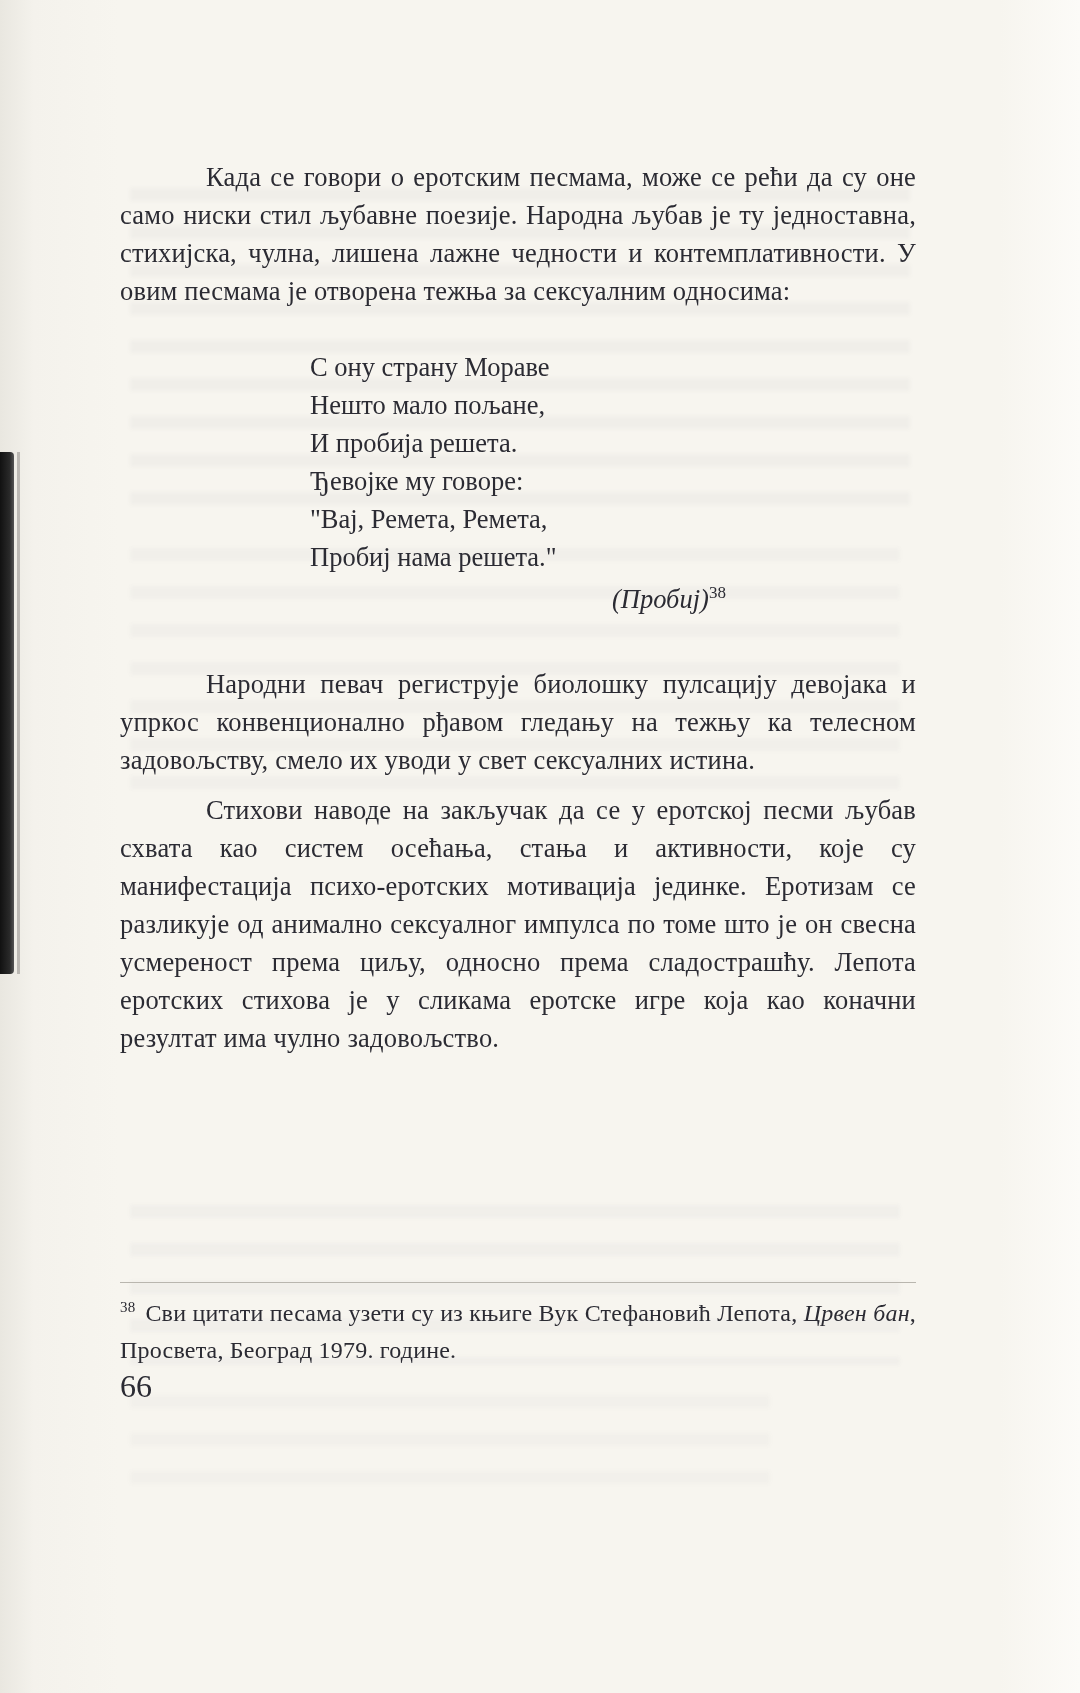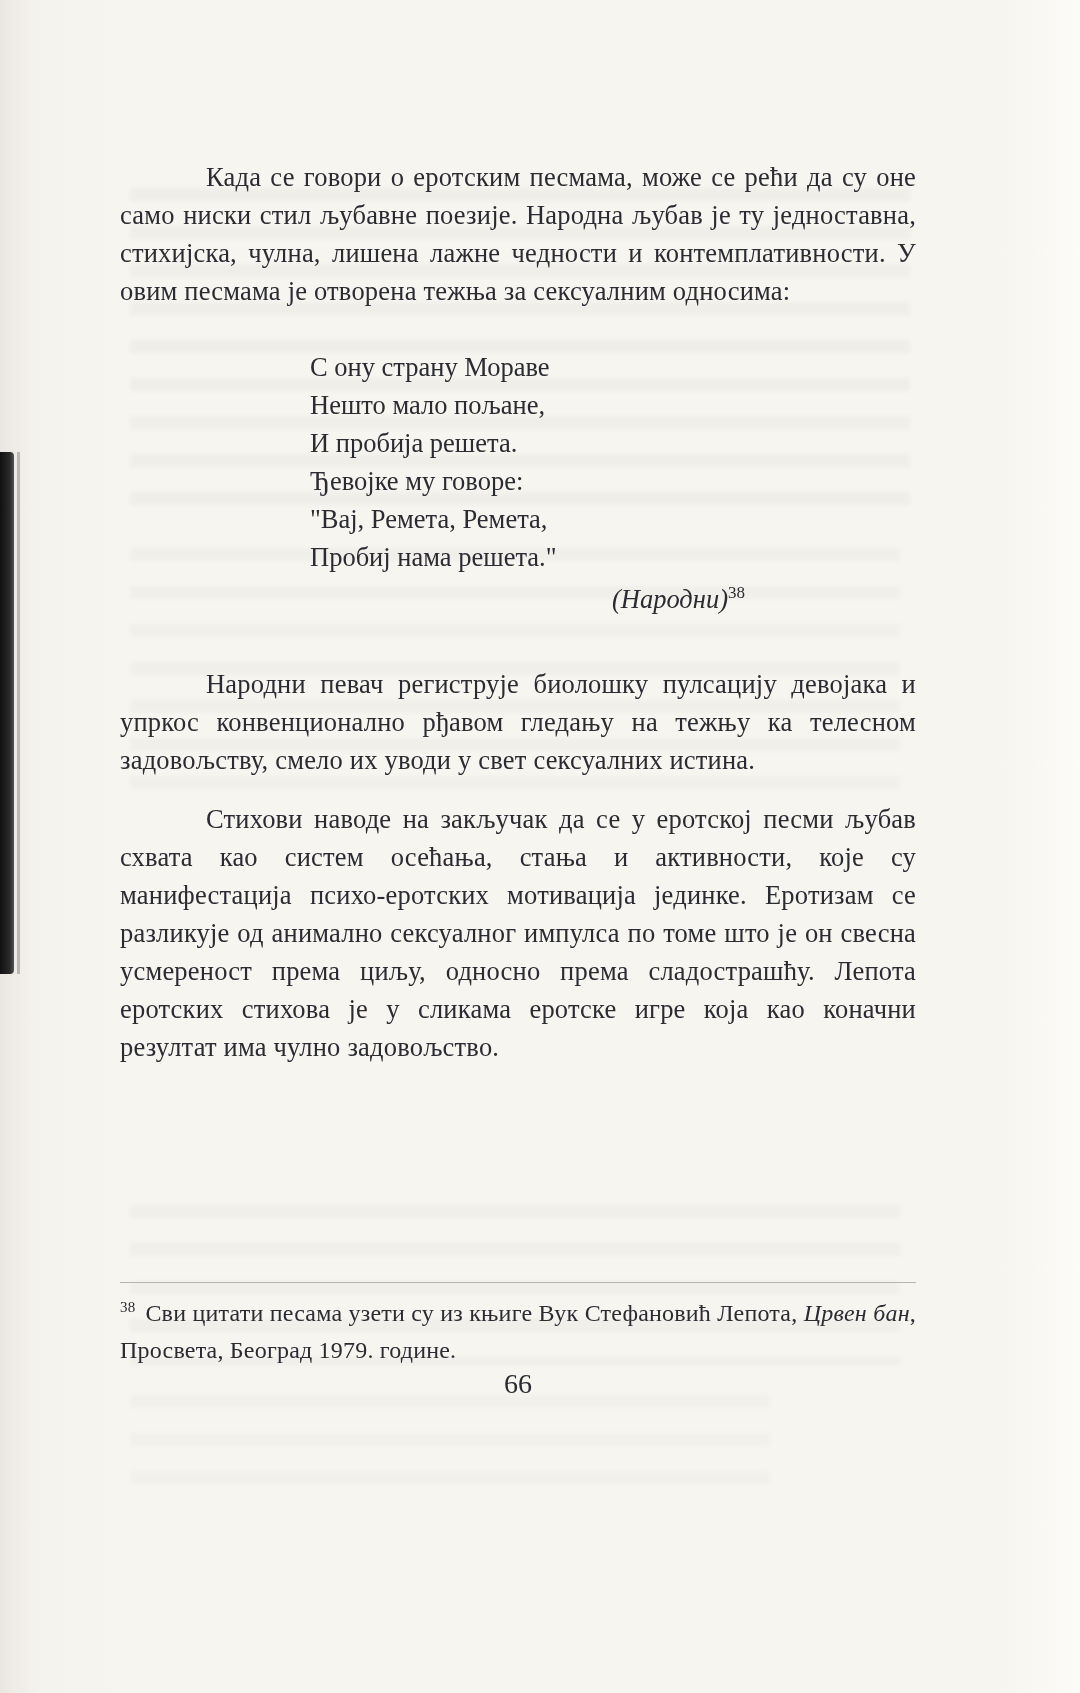--- a/index.html
+++ b/index.html
@@ -75,21 +75,21 @@
     line-height: 38px;
   }
   .italic { font-style: italic; }
   sup.note-ref {
     font-size: 17px;
     vertical-align: super;
     line-height: 0;
     font-style: normal;
   }
   .para-2 { margin-top: 47px; }
-  .para-3 { margin-top: 21px; }
+  .para-3 { margin-top: 12px; }
 
   .footnote-area {
     position: absolute;
     left: 120px; top: 1282px;
     width: 796px;
     z-index: 2;
   }
   .footnote-rule {
     width: 100%;
     height: 1px;
@@ -101,22 +101,21 @@
     line-height: 37px;
     text-align: justify;
     letter-spacing: .2px;
   }
   p.footnote sup.note-ref { font-size: 15px; margin-right: 10px; }
 
   .page-number {
     position: absolute;
     left: 120px; top: 1368px;
     width: 796px;
-    text-align: center;
-    font-size: 28px;
+    font-size: 32px;
     z-index: 2;
   }
 </style>
 </head>
 <body>
 
 <div class="scan-page">
 
   <div class="ghost g1"></div>
   <div class="ghost g2"></div>
@@ -133,21 +132,21 @@
     <div class="verse-block">
       <div class="verse-line">С ону страну Мораве</div>
       <div class="verse-line">Нешто мало пољане,</div>
       <div class="verse-line">И пробија решета.</div>
       <div class="verse-line">Ђевојке му говоре:</div>
       <div class="verse-line">"Вај, Ремета, Ремета,</div>
       <div class="verse-line">Пробиј нама решета."</div>
     </div>
 
     <div class="attribution">
-      <span class="italic">(Народни)</span><sup class="note-ref">38</sup>
+      <span class="italic">(Пробиј)</span><sup class="note-ref">38</sup>
     </div>
 
     <p class="body-text para-2">Народни певач региструје биолошку пулсацију девојака и упркос конвенционално рђавом гледању на тежњу ка телесном задовољству, смело их уводи у свет сексуалних истина.</p>
 
     <p class="body-text para-3">Стихови наводе на закључак да се у еротској песми љубав схвата као систем осећања, стања и активности, које су манифестација психо-еротских мотивација јединке. Еротизам се разликује од анимално сексуалног импулса по томе што је он свесна усмереност према циљу, односно према сладострашћу. Лепота еротских стихова је у сликама еротске игре која као коначни резултат има чулно задовољство.</p>
 
   </div>
 
   <div class="footnote-area">
     <div class="footnote-rule"></div>

